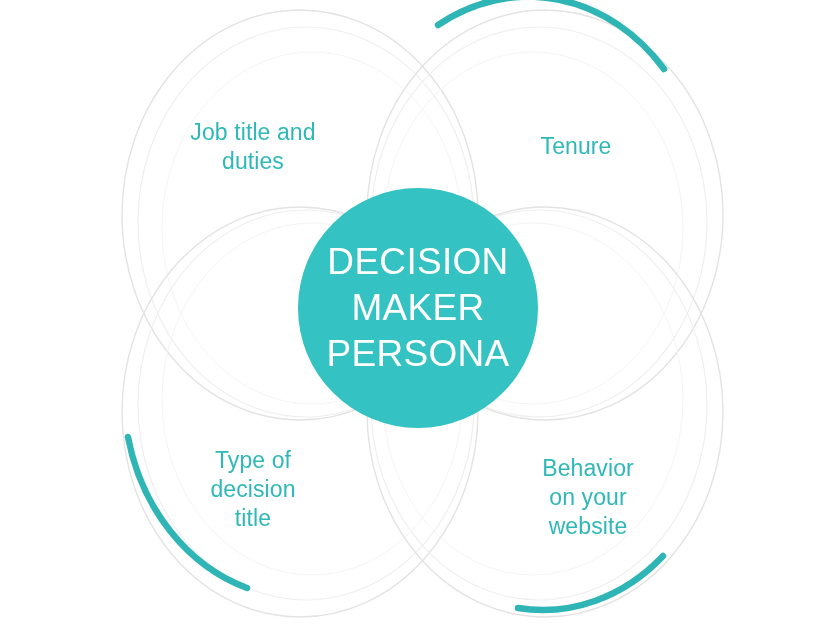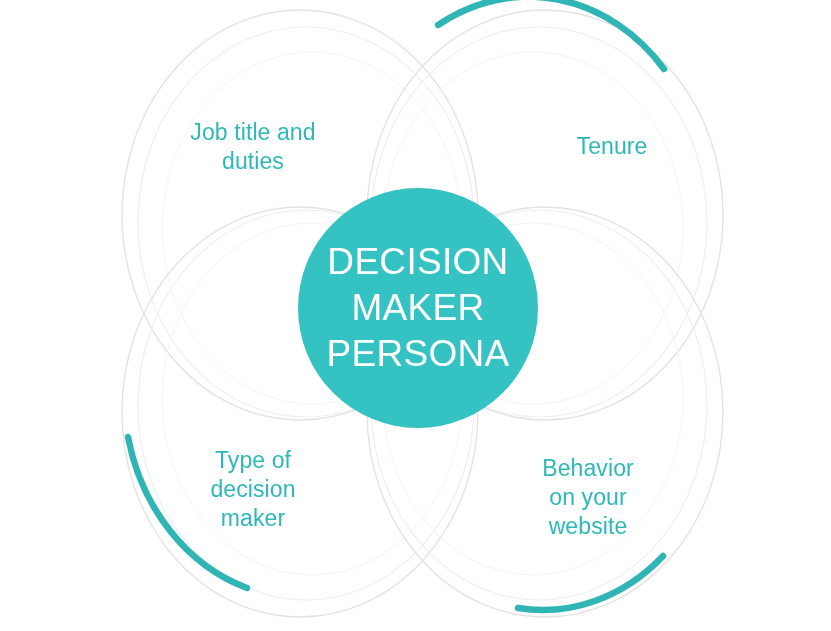--- a/index.html
+++ b/index.html
@@ -39,21 +39,21 @@
     white-space: pre-line;
     letter-spacing: 0.1px;
     pointer-events: none;
   }
   #label-job-title {
     left: 157px;
     top: 118px;
     width: 192px;
   }
   #label-tenure {
-    left: 516px;
+    left: 480px;
     top: 132px;
     width: 192px;
   }
   #label-type-decision {
     left: 157px;
     top: 446px;
     width: 192px;
   }
   #label-behavior {
     left: 492px;
@@ -115,21 +115,21 @@
 
   </svg>
 
   <div class="quadrant-label" id="label-job-title">Job title and
 duties</div>
 
   <div class="quadrant-label" id="label-tenure">Tenure</div>
 
   <div class="quadrant-label" id="label-type-decision">Type of
 decision
-maker</div>
+title</div>
 
   <div class="quadrant-label" id="label-behavior">Behavior
 on your
 website</div>
 
   <div id="center-circle">
     <div id="center-label">DECISION
 MAKER
 PERSONA</div>
   </div>

